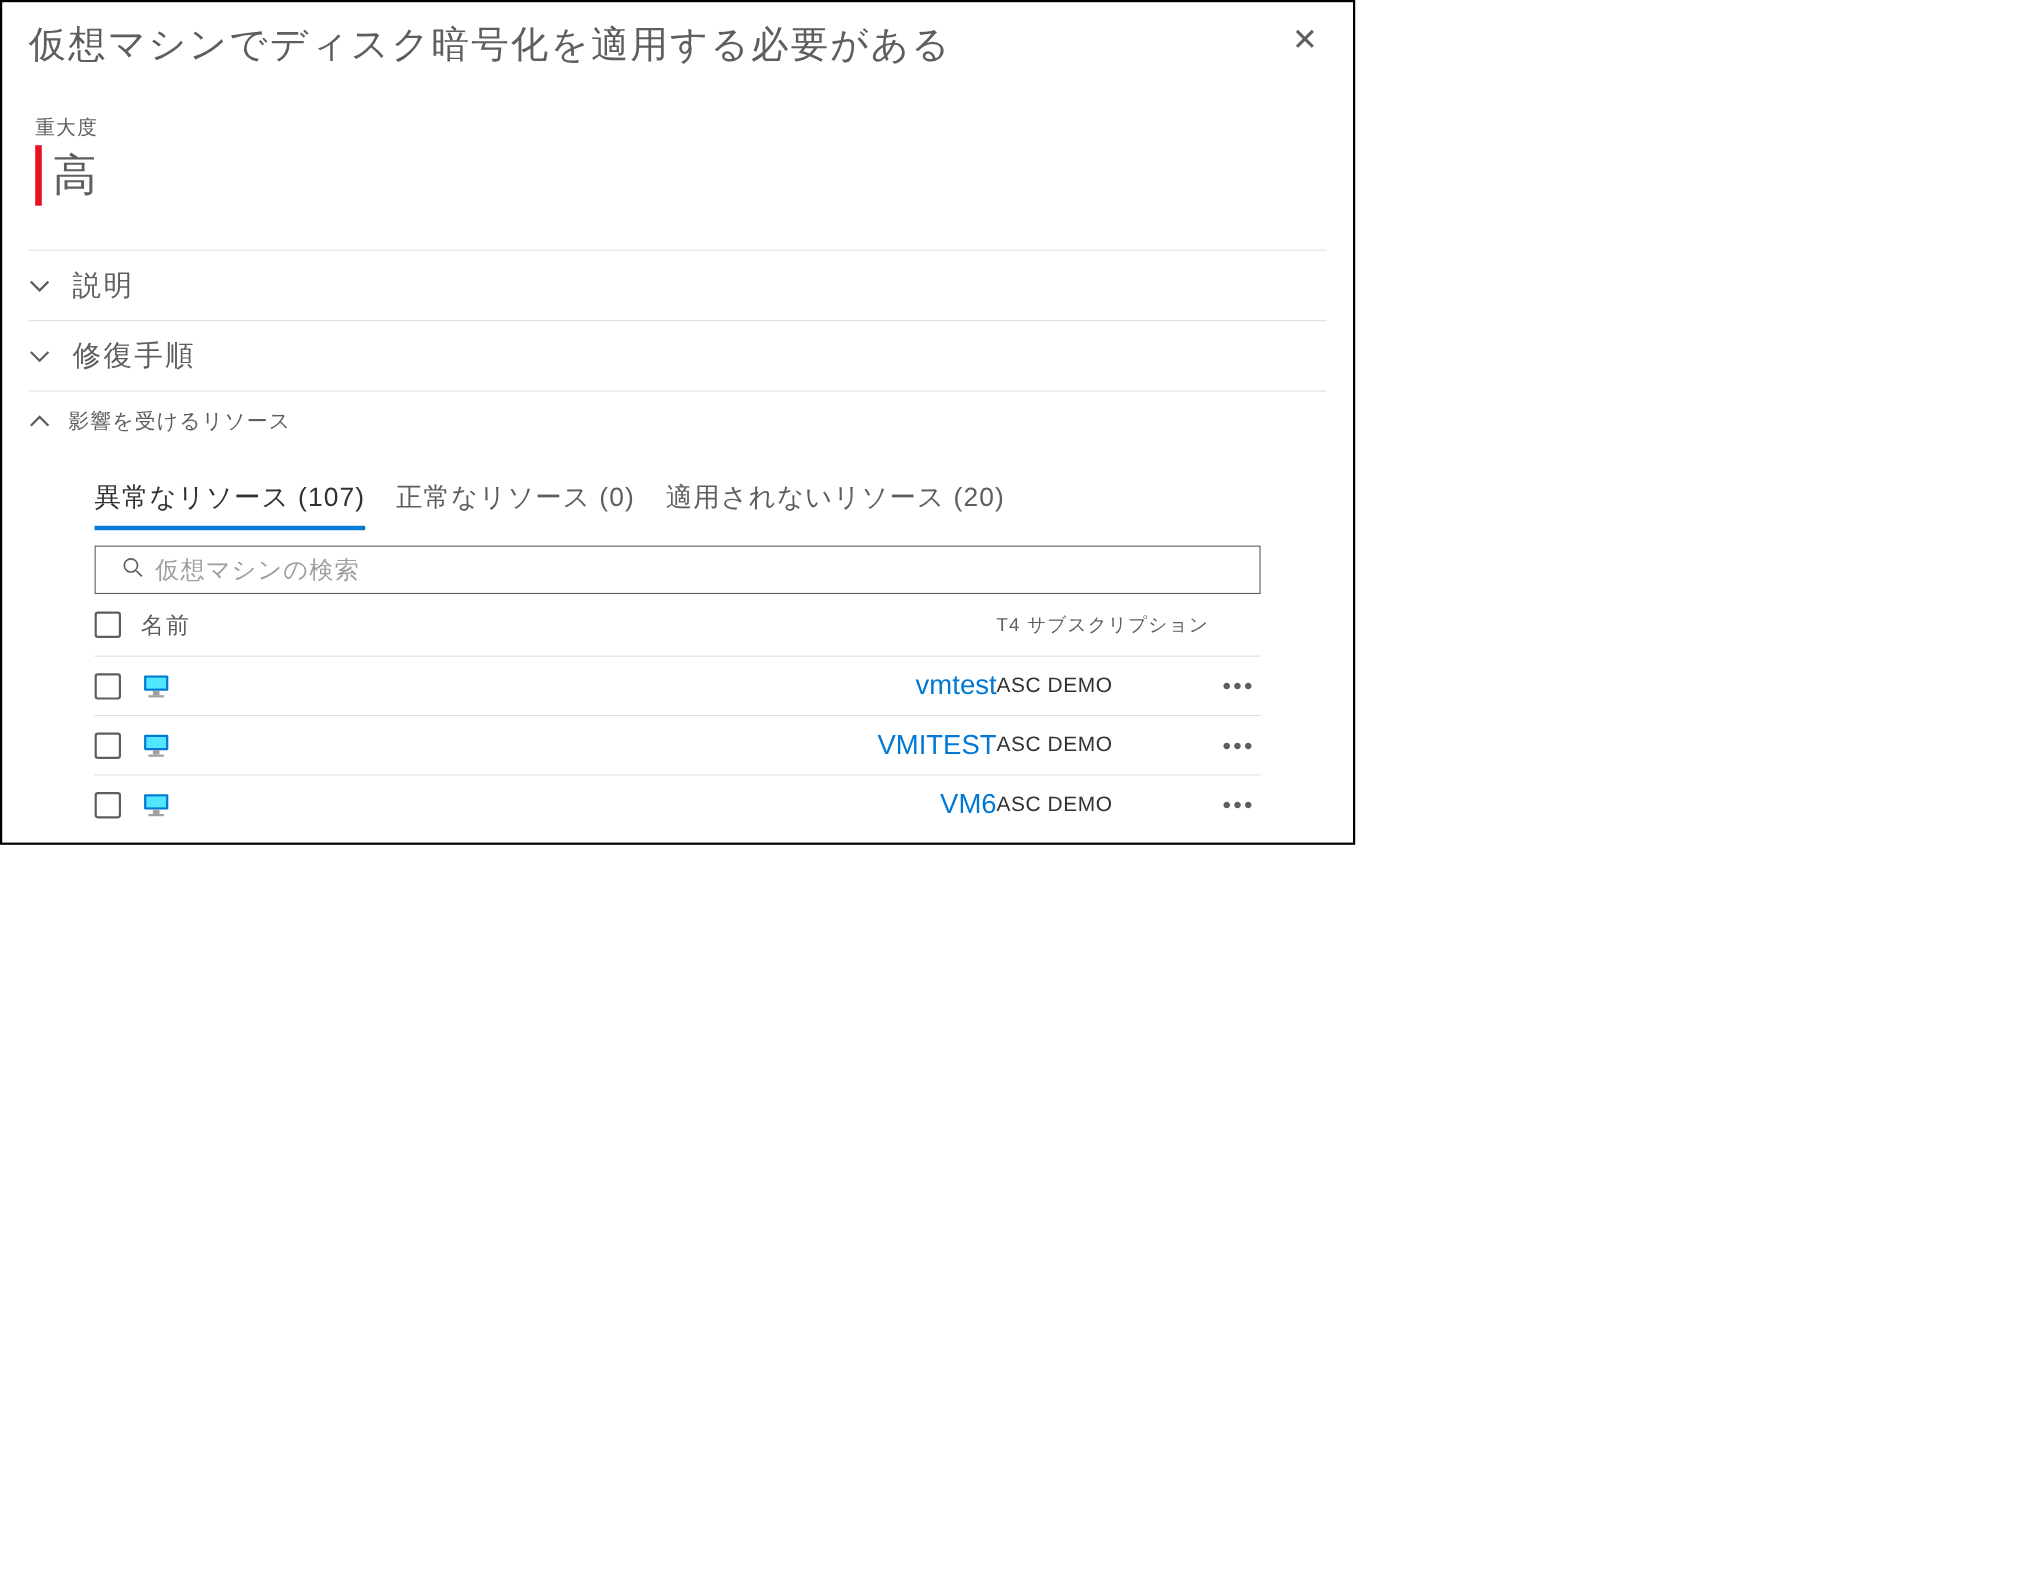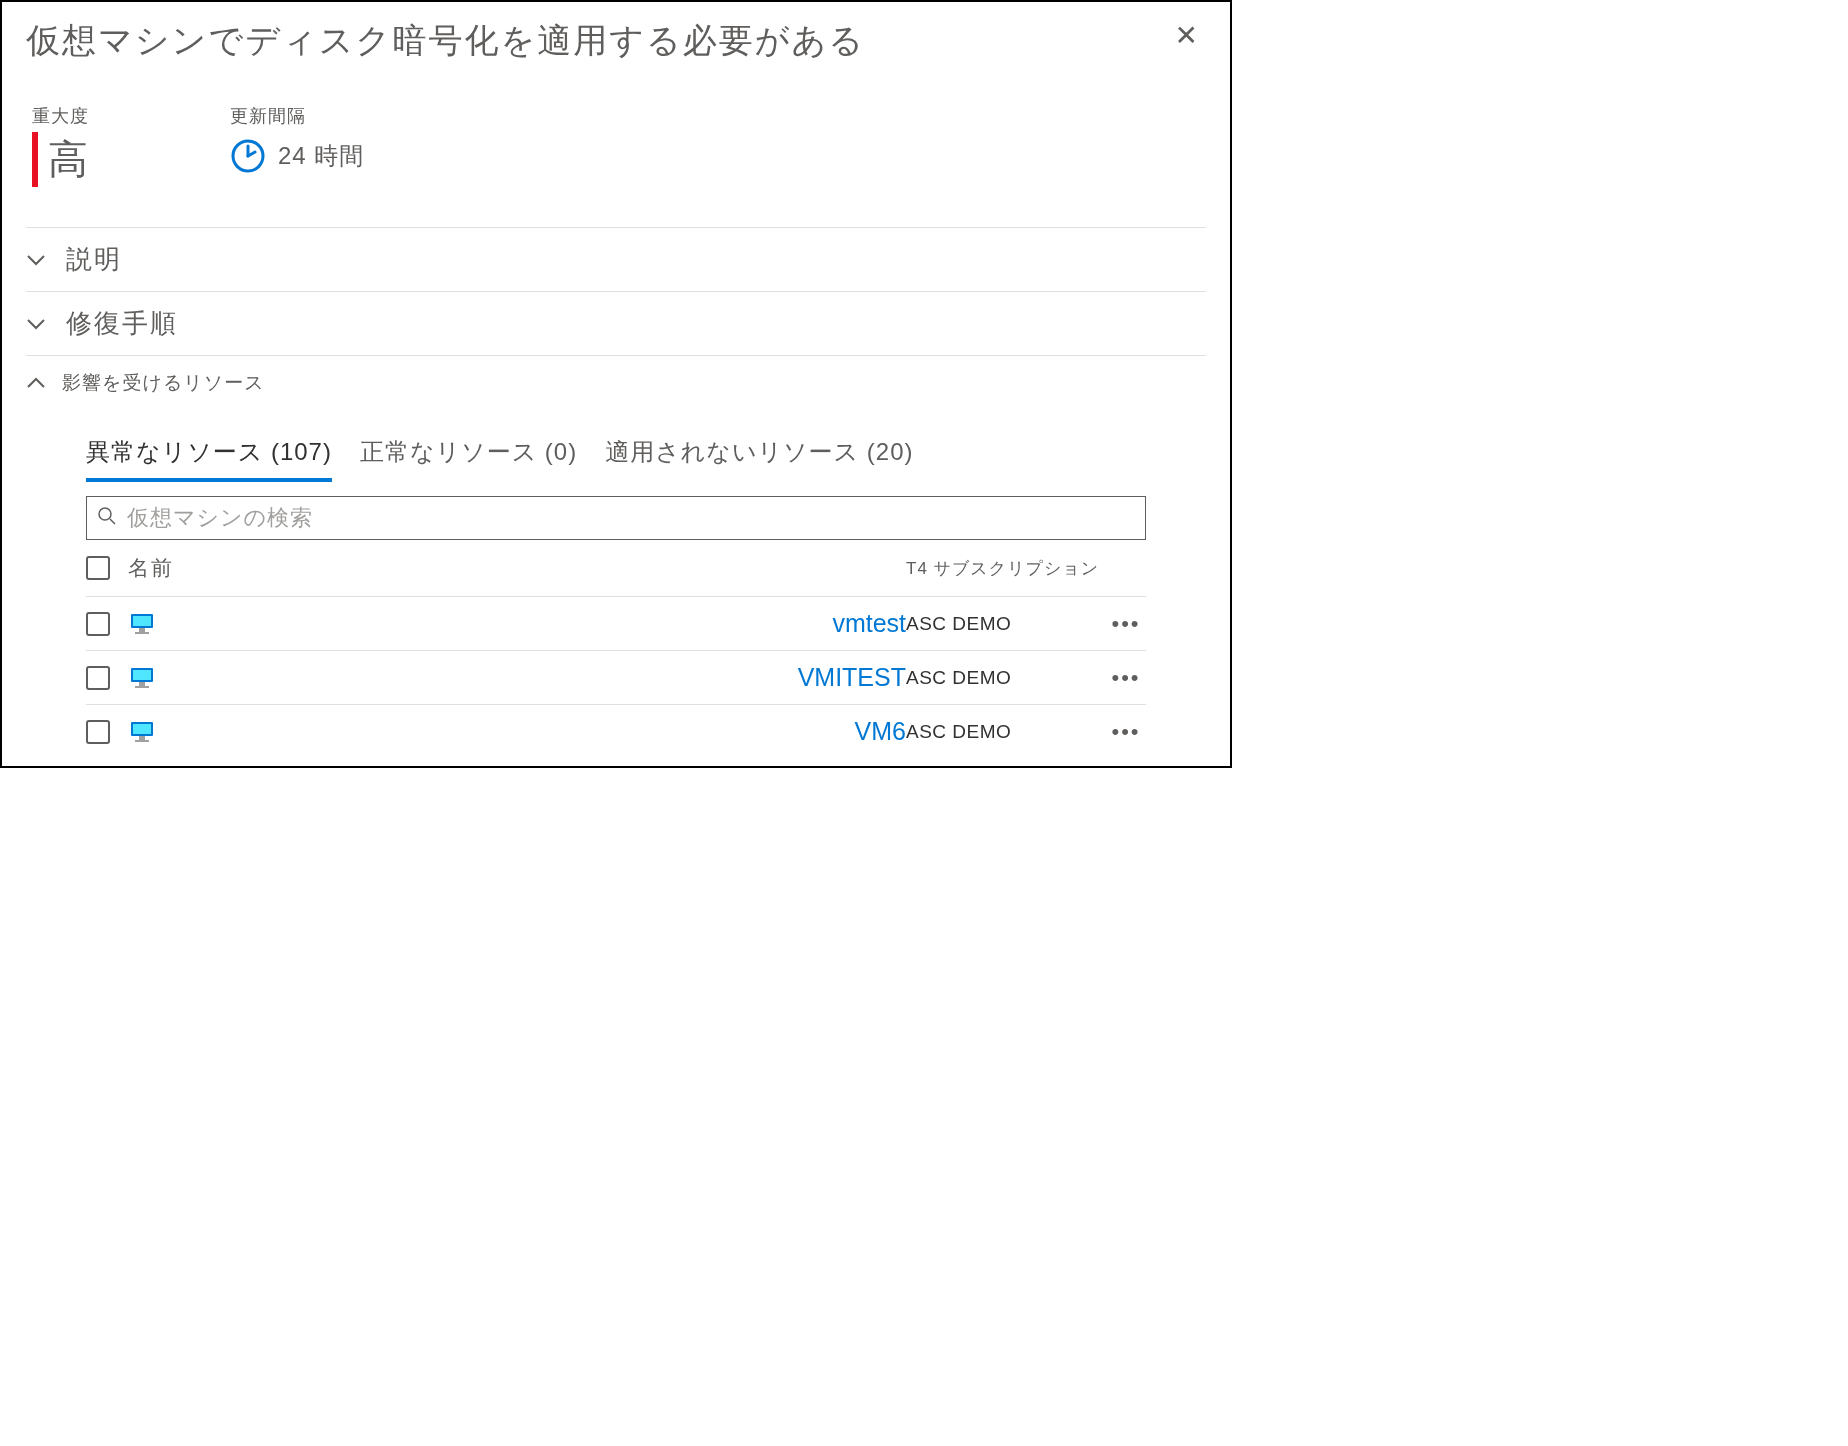--- a/index.html
+++ b/index.html
@@ -126,21 +126,21 @@
       border-bottom: 4px solid #0078d4;
     }
     .search-wrap {
       padding: 14px 60px 0 60px;
     }
     .search-box {
       display: flex;
       align-items: center;
       border: 1px solid #605e5c;
       height: 44px;
-      padding: 0 10px;
+      padding: 0 24px;
       gap: 10px;
     }
     .search-icon {
       color: #605e5c;
     }
     .search-input {
       border: none;
       outline: none;
       font-size: 22px;
       color: #605e5c;
@@ -230,31 +230,20 @@
   <button class="close-btn">
     <span>✕</span>
   </button>
 </div>
 
 <div class="meta-row">
   <div class="meta-block">
     <div class="meta-label">重大度</div>
     <div class="severity-value">
       <span class="severity-text">高</span>
-    </div>
-  </div>
-  <div class="meta-block">
-    <div class="meta-label">更新間隔</div>
-    <div class="refresh-value">
-      <svg class="clock-icon" viewBox="0 0 36 36">
-        <circle cx="18" cy="18" r="15" fill="none" stroke="#0078d4" stroke-width="3"></circle>
-        <line x1="18" y1="18" x2="18" y2="8" stroke="#0078d4" stroke-width="3" stroke-linecap="round"></line>
-        <line x1="18" y1="18" x2="25" y2="14" stroke="#0078d4" stroke-width="3" stroke-linecap="round"></line>
-      </svg>
-      <span class="refresh-text">24 時間</span>
     </div>
   </div>
 </div>
 
 <div class="sections">
   <div class="section-row">
     <span class="chevron">
       <svg width="18" height="12" viewBox="0 0 18 12">
           <path d="M1 2 L9 10 L17 2" fill="none" stroke="#605e5c" stroke-width="2"></path>
         </svg>

